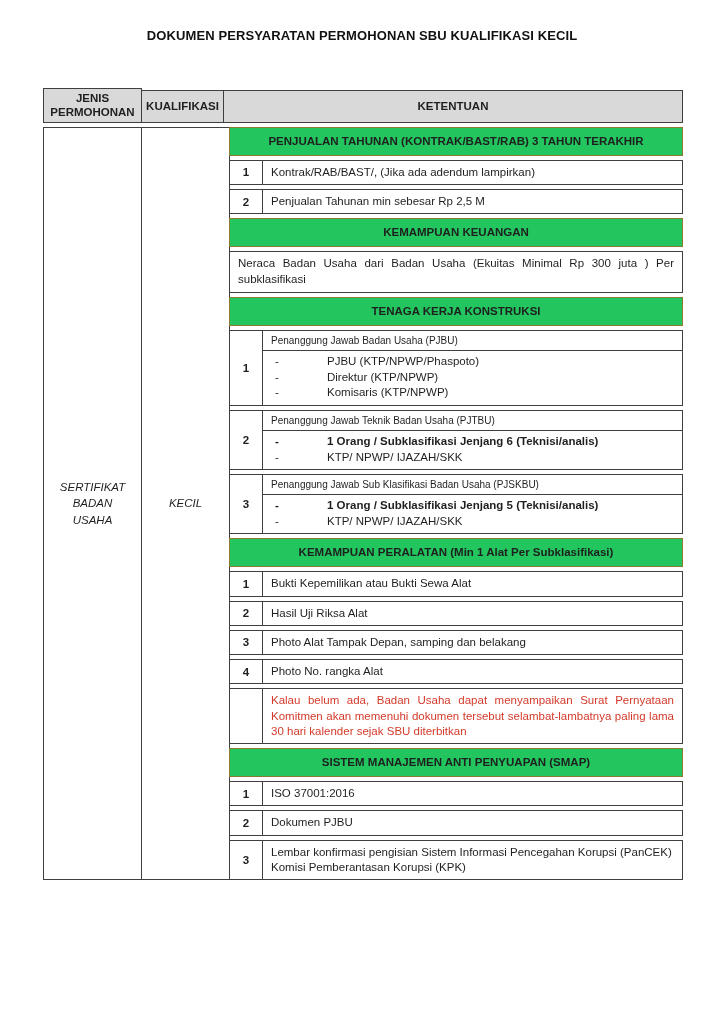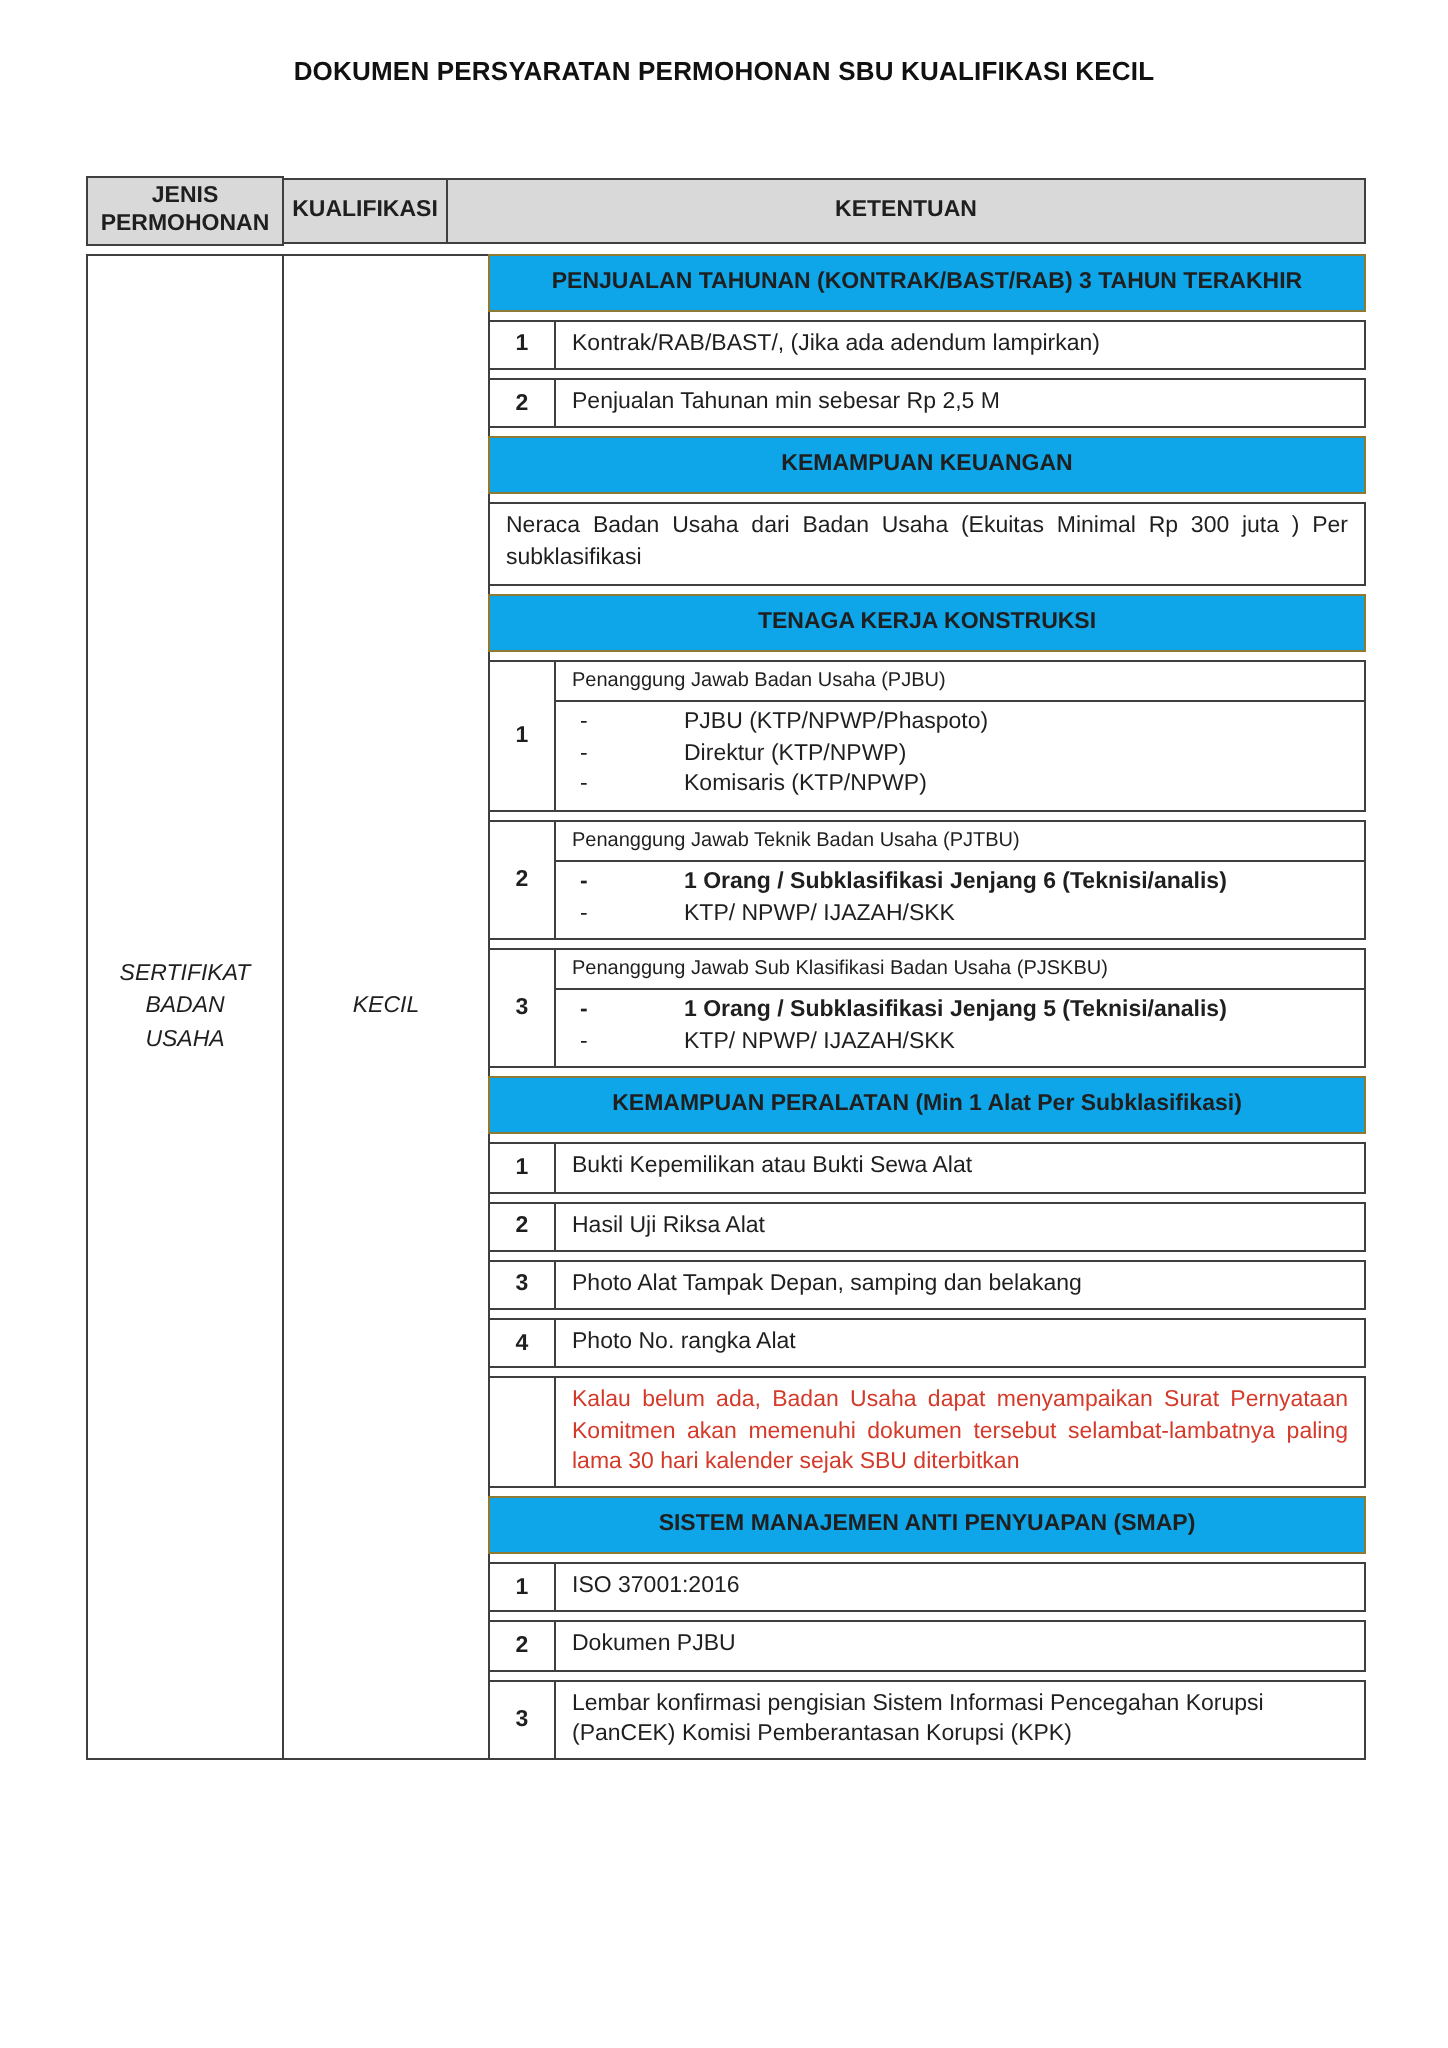--- a/index.html
+++ b/index.html
@@ -11,21 +11,21 @@
     position: relative;
     overflow: hidden;
   }
   .title {
     position: absolute; top: 28px; left: 0; width: 724px;
     text-align: center; font-weight: bold; font-size: 13px;
     letter-spacing: 0.1px; color: #111;
   }
   .table-wrap { position: absolute; left: 43px; top: 88px; width: 640px; }
 
-  .header-row { display: flex; align-items: center; }
+  .header-row { display: flex; align-items: flex-end; }
   .hcell {
     background: #D9D9D9;
     border: 1px solid #3f3f3f;
     font-weight: bold; font-size: 11.5px; line-height: 1.25;
     display: flex; align-items: center; justify-content: center;
     text-align: center; padding: 2px 4px; box-sizing: border-box;
     min-height: 33px;
   }
   .hcell.c1 { width: 99px; }
   .hcell.c2 { width: 83px; margin-left: -1px; }
@@ -33,26 +33,26 @@
 
   .body-row { display: flex; align-items: stretch; margin-top: 4px; }
   .vcell {
     border: 1px solid #3f3f3f; box-sizing: border-box;
     display: flex; align-items: center; justify-content: center;
     text-align: center; font-size: 11.5px; line-height: 1.4;
     padding: 4px 8px;
     font-style: italic;
   }
   .vcell.c1 { width: 99px; }
-  .vcell.c2 { width: 104px; margin-left: -1px; }
+  .vcell.c2 { width: 89px; margin-left: -1px; }
 
   .stack { flex: 1; margin-left: -1px; display: flex; flex-direction: column; gap: 4px; }
 
   .band {
-    background: #0ea5e9;
+    background: #22c55e;
     border: 1px solid #8f7a33;
     font-weight: bold; font-size: 11.5px; line-height: 1.3;
     text-align: center; padding: 6px 10px; box-sizing: border-box;
   }
   .row { border: 1px solid #3f3f3f; display: flex; align-items: stretch; box-sizing: border-box; background: #fff; }
   .num {
     width: 33px; flex: none; box-sizing: border-box;
     border-right: 1px solid #3f3f3f;
     display: flex; align-items: center; justify-content: center;
     font-weight: bold; font-size: 11.5px;

